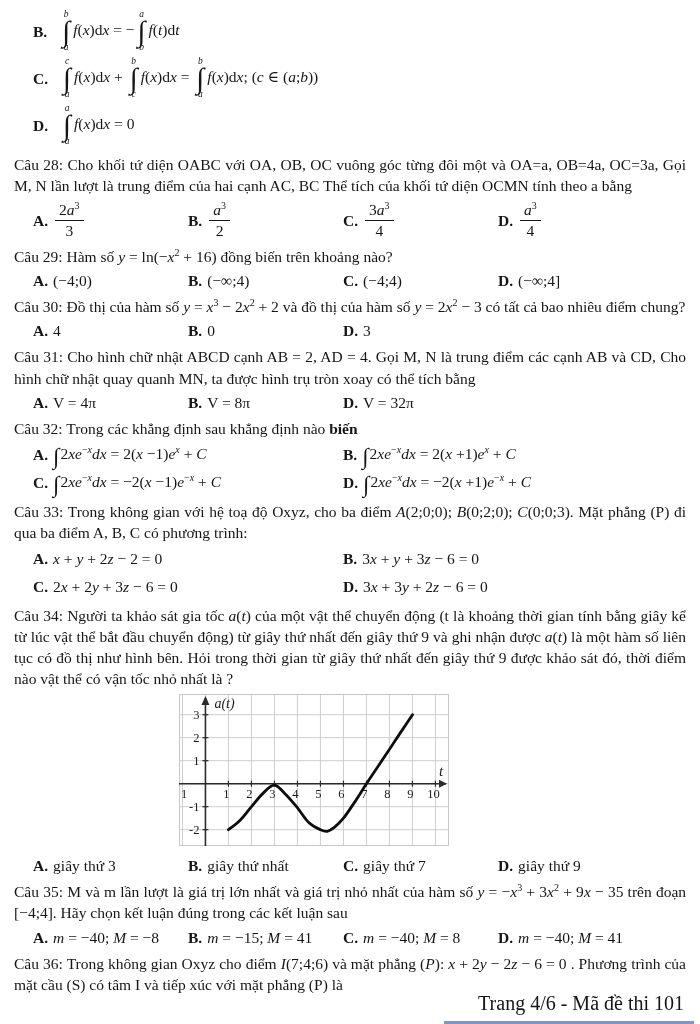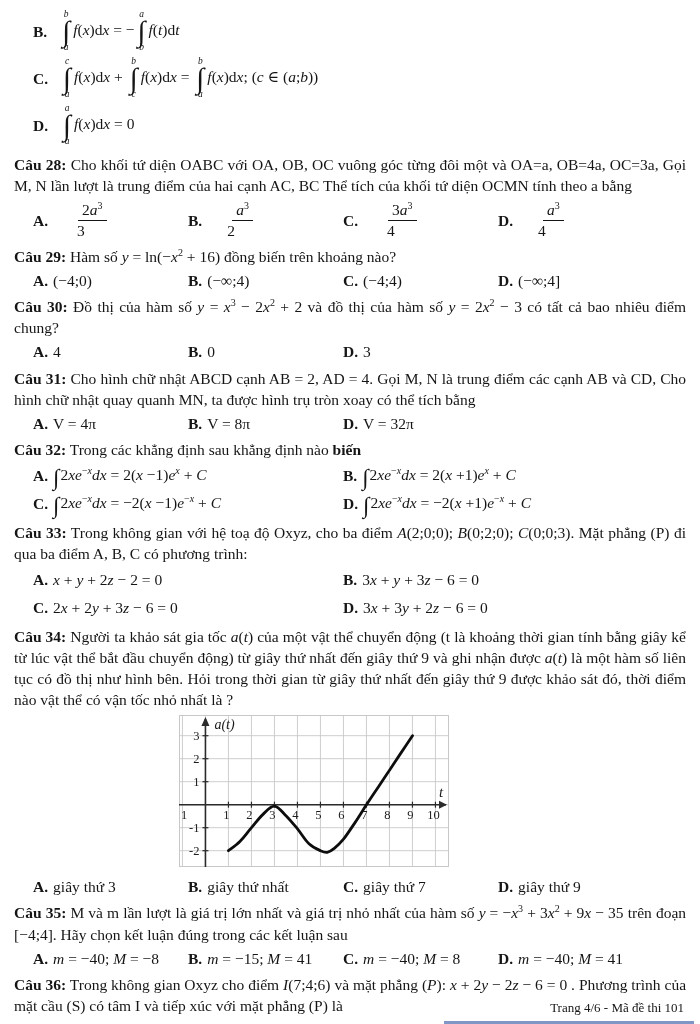--- a/index.html
+++ b/index.html
@@ -9,49 +9,49 @@
     font-size:15.5px;line-height:1.36;position:relative;overflow:hidden;
   }
   *{box-sizing:border-box;}
   .page{padding:6px 14px 0 14px;position:relative;height:100%;}
 
   
   .topopts{margin-left:19px;padding-top:2px;}
   .iline{height:47px;display:flex;align-items:center;gap:7px;}
 
   .olab{font-weight:bold;margin-right:5px;white-space:nowrap;}
-  .qlab{font-weight:bold;}
+  .qlab{font-weight:normal;}
 
   .qblock{margin-top:5px;}
   .stem{margin:0;text-align:justify;}
   .opts{margin:3px 0 1px 19px;}
   .opts4{display:grid;grid-template-columns:155px 155px 155px 1fr;}
   .opts2{display:grid;grid-template-columns:310px 1fr;row-gap:2px;}
   .opt{white-space:nowrap;}
   .tall{align-items:center;}
   .tall .opt{display:flex;align-items:center;min-height:42px;}
   .opts2 .opt{display:flex;align-items:center;height:26px;}
 
   
   .mi{font-style:italic;}
   sup{font-size:10px;line-height:0;vertical-align:super;}
   .int-wrap{display:inline-flex;flex-direction:column;align-items:center;
     vertical-align:middle;margin:0 2px;line-height:1;}
   .int-top,.int-bot{font-size:9.5px;font-style:italic;line-height:1;}
   .int-sign{font-size:29px;line-height:.8;padding:0 1px;}
   .isign{display:inline-block;font-size:23px;line-height:20px;vertical-align:-5px;margin-right:1px;}
   .frac{display:inline-block;vertical-align:middle;text-align:center;line-height:1.12;margin:0 2px;}
-  .frac .num{display:block;border-bottom:1.4px solid currentColor;padding:0 4px 1px;margin-left:23px;}
+  .frac .num{display:block;border-bottom:1.4px solid currentColor;padding:0 4px 1px;}
   .frac .den{display:block;padding-top:1px;}
 
   
   .graph-wrap{margin:5px 0 4px 165px;width:272px;}
 
   
-  .footer{position:absolute;right:16px;bottom:7px;font-size:13px;}
+  .footer{position:absolute;right:16px;bottom:7px;font-size:20px;}
   .footer-line{position:absolute;right:6px;bottom:0;width:250px;height:3px;background:#8096c6;}
 </style>
 </head>
 <body>
 
 <div class="page">
 
   <section class="topopts">
     <div class="iline">
       <b class="olab">B.</b>

